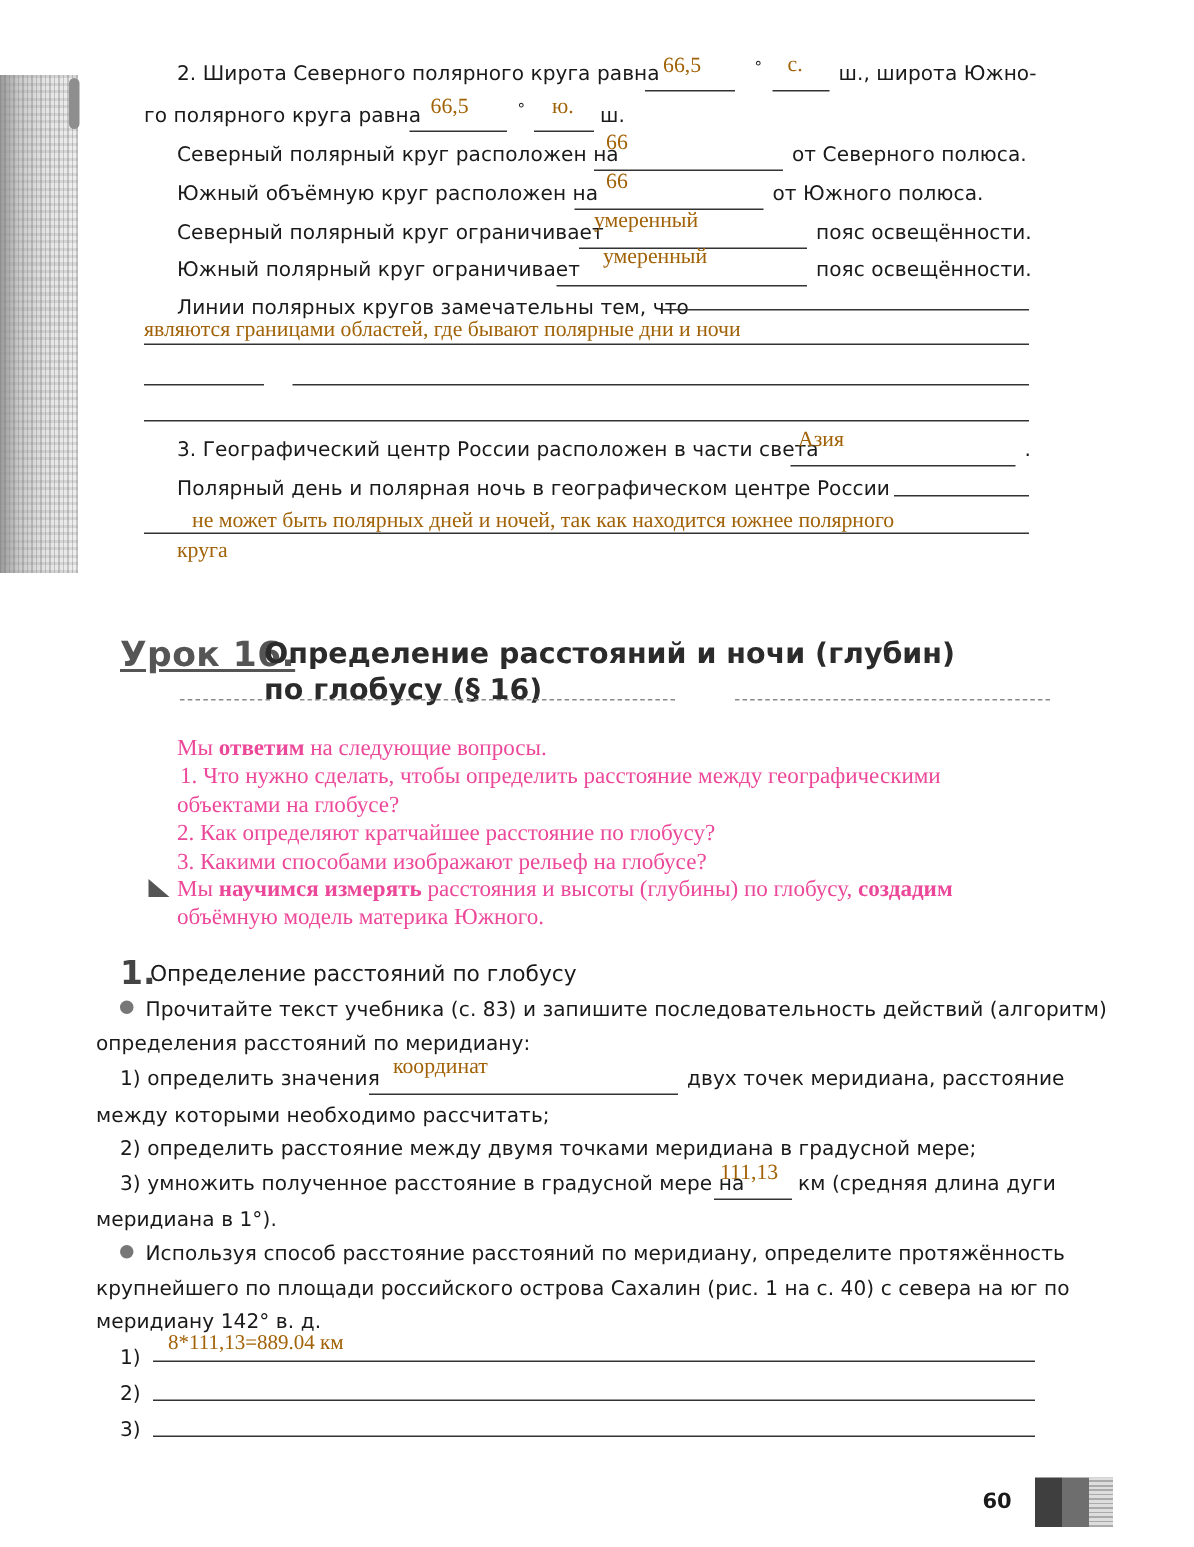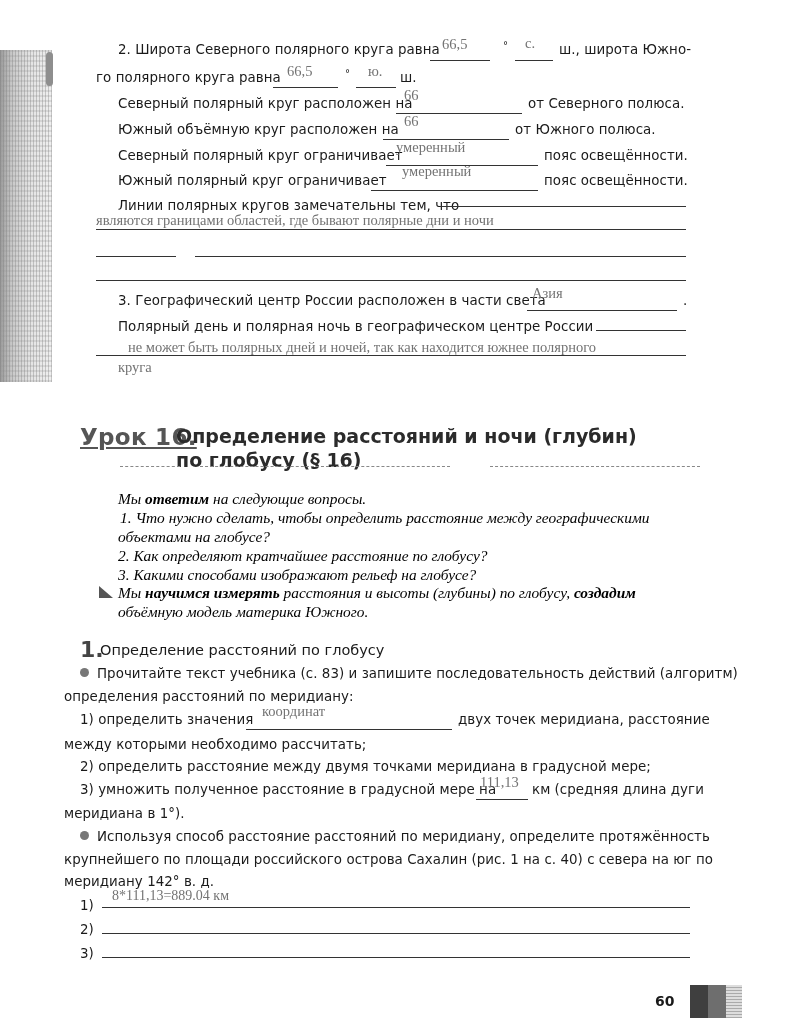--- a/index.html
+++ b/index.html
@@ -15,22 +15,22 @@
       repeating-linear-gradient(0deg, rgba(150,150,150,0.25) 0 2px, rgba(255,255,255,0) 2px 5px),
       linear-gradient(90deg, #9a9a9a 0, #c9c9c9 12px, #e3e3e3 30px, #efefef 52px);
   }
   .binding .mark {
     position: absolute; left: 46px; top: 2px; width: 7px; height: 34px;
     background: #8e8e8e; border-radius: 4px;
   }
   .abs { position: absolute; white-space: nowrap; }
   .wb { font-size: 13.4px; letter-spacing: 0.05px; }
   .line { position: absolute; border-bottom: 1px solid #333; height: 0; }
-  .hw { font-family: "Liberation Serif", serif; font-size: 14.5px; color: #737373; position: absolute; white-space: nowrap; }
-  .serif { font-family: "Liberation Serif", serif; font-size: 15.4px; color: #000000; font-style: italic; }
+  .hw { font-family: "Liberation Serif", serif; font-size: 14.5px; color: #a16207; position: absolute; white-space: nowrap; }
+  .serif { font-family: "Liberation Serif", serif; font-size: 15.4px; color: #ec4899; }
   .lesson-title { font-family: "DejaVu Sans", sans-serif; font-weight: bold; color: #2b2b2b; }
   .lesson-num { font-size: 23px; color: #555; letter-spacing: 0.3px; text-decoration: underline; }
   .lesson-head { font-size: 19px; }
   .dash { position: absolute; top: 466px; height: 0; border-bottom: 1px dashed #888; }
   .bullet { display: inline-block; width: 9px; height: 9px; border-radius: 50%; background: #777; margin-right: 8px; vertical-align: 1px; }
   .tri { position: absolute; width: 0; height: 0; border-left: 14px solid #555; border-top: 12px solid transparent; }
   .sec-num { font-size: 22px; font-weight: bold; color: #444; }
   .sec-title { font-size: 14.5px; font-weight: normal; }
   .pg-num { position: absolute; left: 655px; top: 993px; font-size: 14px; font-weight: bold; }
   .tab1 { position: absolute; left: 690px; top: 985px; width: 18px; height: 33px; background: #3f3f3f; }

